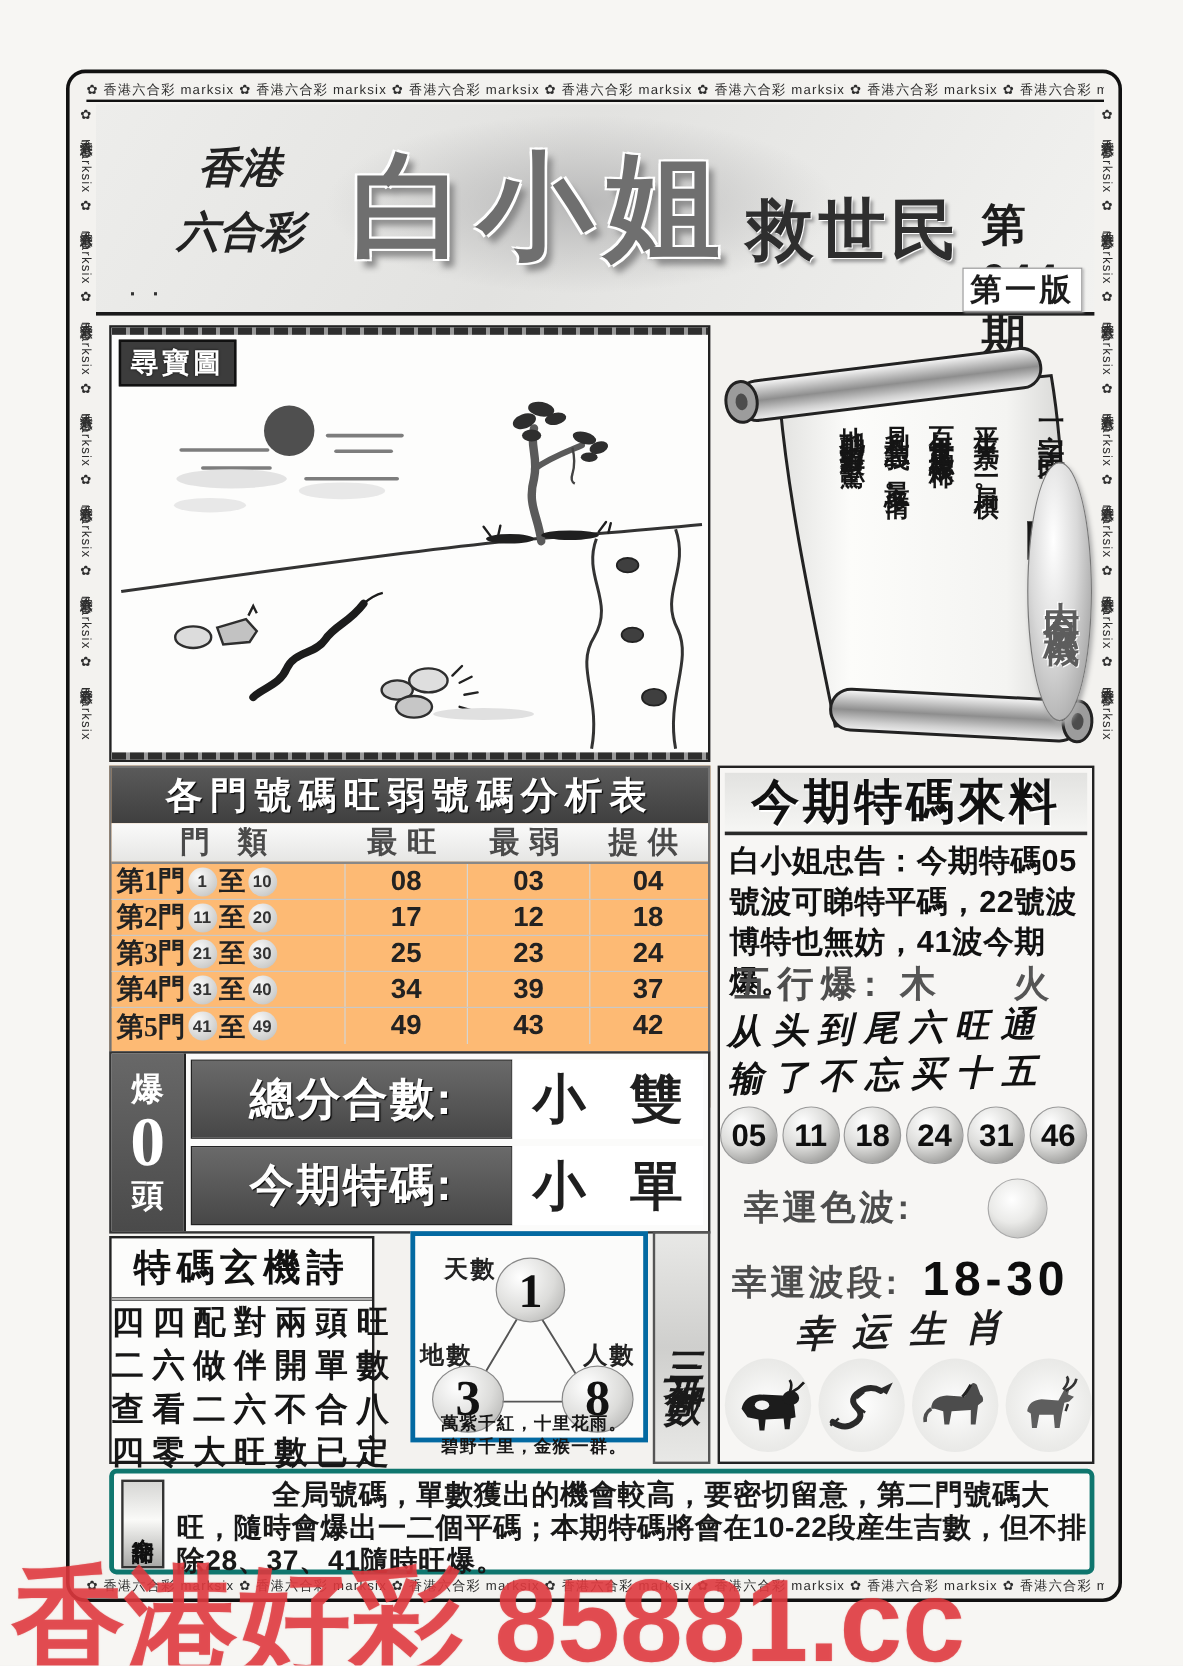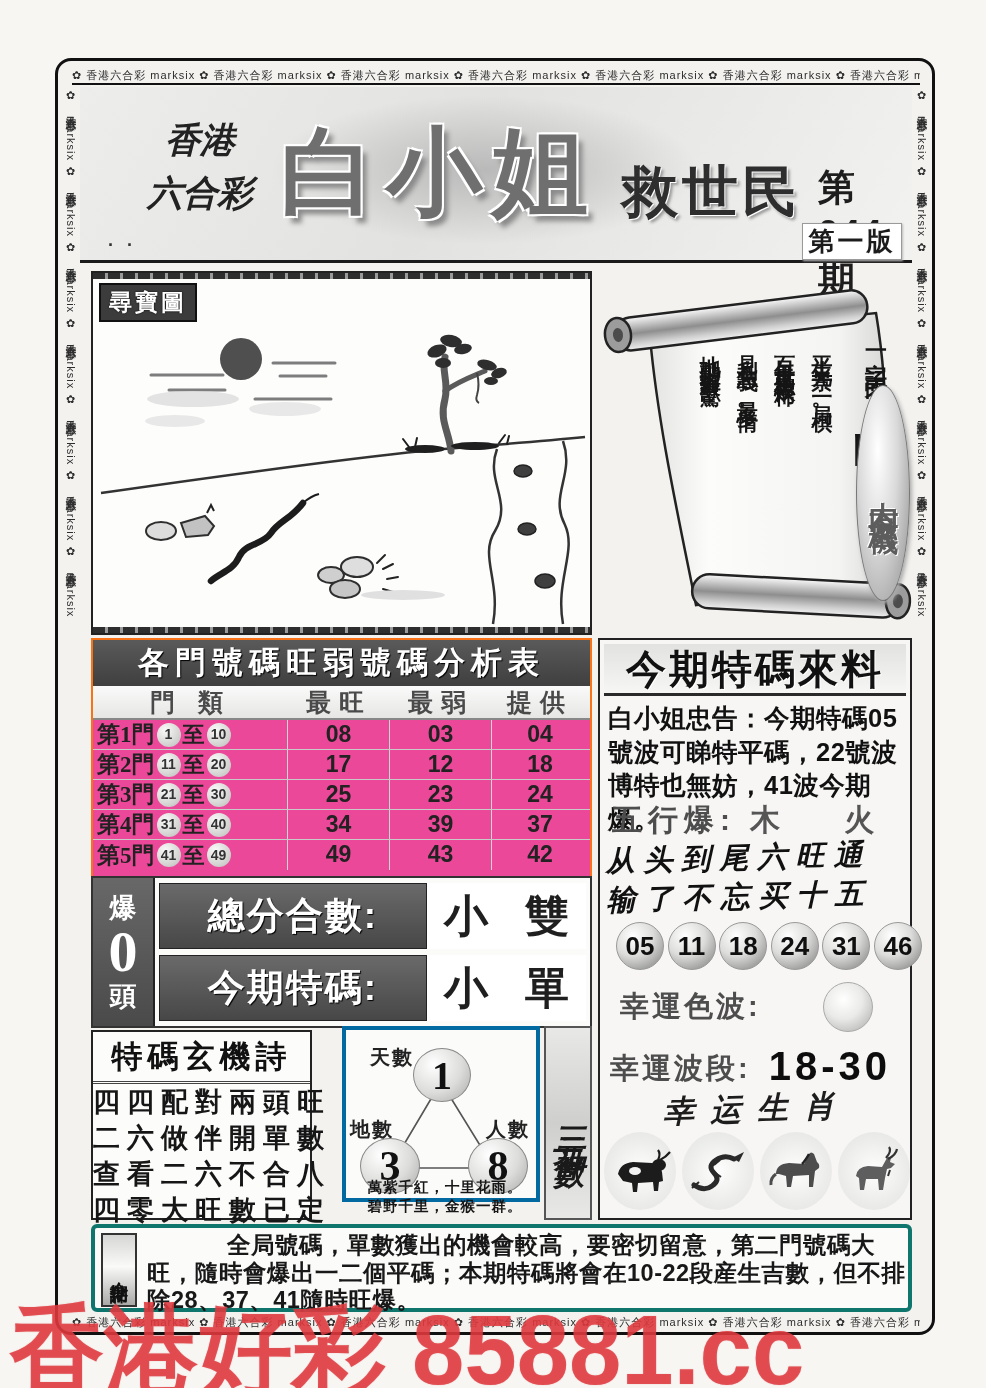--- a/index.html
+++ b/index.html
@@ -27,21 +27,21 @@
   .strip-right { left:854px; }
 
   
   .header { left:22px; top:26px; width:832px; height:176px; border-bottom:3px solid #1a1a1a;
             background:linear-gradient(120deg,#ededeb 0%,#e2e2e0 45%,#f2f2f0 100%); }
   .brand { left:40px; top:28px; width:160px; text-align:center;
            font-size:35px; font-weight:bold; font-style:italic; color:#222;
            font-family:"Liberation Serif", serif; line-height:1.5; }
   .title-glow { left:190px; top:8px; width:430px; height:150px; border-radius:50%;
                 background:radial-gradient(ellipse at center,#b9b9b9 0%,rgba(185,185,185,0) 70%); }
-  .page-title { left:200px; top:22px; font-size:96px; font-weight:900; letter-spacing:10px; color:#6f6f6f;
+  .page-title { left:212px; top:22px; font-size:96px; font-weight:900; letter-spacing:10px; color:#6f6f6f;
                 text-shadow:-2px -2px 0 #fff,2px -2px 0 #fff,-2px 2px 0 #fff,2px 2px 0 #fff,6px 7px 5px #8a8a8a; }
   .subtitle { left:542px; top:68px; font-size:56px; font-weight:900; color:#2e2e2e;
               font-family:"Liberation Serif", serif;
               text-shadow:1px 1px 0 #fff,3px 3px 3px #9a9a9a; letter-spacing:4px; }
   .issue { left:738px; top:76px; font-size:37px; font-weight:900; color:#1d1d1d; letter-spacing:1px; }
   .edition { left:722px; top:136px; width:100px; height:37px; background:#fff; border:1px solid #9a9a9a;
              font-size:26px; font-weight:900; text-align:center; line-height:35px; letter-spacing:3px;
              box-shadow:1px 1px 2px #bbb; }
   .header-dots { left:28px; top:148px; font-size:18px; font-weight:bold; color:#333; letter-spacing:4px; }
 
@@ -65,21 +65,21 @@
   .scroll-heading { font-size:22px; letter-spacing:6px; }
   .scroll-big-char { font-size:48px; letter-spacing:0; margin-top:14px; display:inline-block; }
   .mystery-badge { left:258px; top:112px; width:54px; height:216px; border-radius:50%;
                    background:radial-gradient(ellipse at 40% 30%,#ffffff 0%,#d9d9d9 45%,#8f8f8f 100%);
                    border:1px solid #777; box-shadow:2px 3px 4px #aaa;
                    display:flex; align-items:center; justify-content:center; }
   .mystery-badge span { writing-mode:vertical-rl; font-size:30px; font-weight:900; color:#5d5d5d;
                         letter-spacing:8px; text-shadow:1px 1px 0 #fff,-1px -1px 0 #fff; }
 
   
-  .table-panel { left:33px; top:577px; width:501px; height:285px; border:2px solid #f97316; background:#ec4899; }
+  .table-panel { left:33px; top:577px; width:501px; height:285px; border:2px solid #737373; background:#fdba74; }
   .table-title { height:46px; background:linear-gradient(180deg,#5a5a5a,#3f3f3f); color:#fff;
                  font-size:31px; font-weight:900; text-align:center; line-height:46px; letter-spacing:6px;
                  text-shadow:1px 1px 1px #000; }
   .table-head { display:grid; grid-template-columns:195px 102px 102px 96px; height:34px;
                 border-bottom:2px solid #888; background:linear-gradient(180deg,#fafafa,#e6e6e4); }
   .table-head span { font-size:25px; font-weight:900; color:#4a4a4a; text-align:center; line-height:32px; letter-spacing:8px; }
   .t-row { display:grid; grid-template-columns:195px 102px 102px 96px; height:30px; border-bottom:1px solid #c9c9c7; }
   .t-row:last-child { border-bottom:none; }
   .t-row .cell { font-size:23px; font-weight:900; text-align:center; line-height:29px; color:#222;
                  border-right:1px solid #d5d5d3; }
@@ -140,21 +140,21 @@
                    border-bottom:3px solid #2a2a2a;
                    font-size:40px; font-weight:900; color:#111; text-align:center; line-height:50px;
                    letter-spacing:3px; text-shadow:1px 1px 0 #fff; }
   .advice { left:8px; top:62px; width:296px; font-size:25.5px; font-weight:900; line-height:1.32;
             color:#111; letter-spacing:0.5px; }
   .wuxing { left:12px; top:160px; width:290px; font-size:30px; font-weight:900; color:#4d4d4d; letter-spacing:6px; }
   .wuxing .val { margin-left:14px; word-spacing:44px; color:#555; }
   .handwriting { left:6px; top:198px; width:300px; font-family:"Liberation Serif", serif; font-style:italic;
                  font-size:29px; font-weight:bold; color:#111; letter-spacing:9px; line-height:1.35;
                  transform:rotate(-1.5deg); white-space:nowrap; }
-  .balls-row { left:16px; top:282px; width:306px; display:flex; justify-content:space-between; }
+  .balls-row { left:0; top:282px; width:306px; display:flex; justify-content:space-between; }
   .ball { width:48px; height:48px; border-radius:50%;
           background:radial-gradient(circle at 35% 28%,#ffffff,#dcdcda 45%,#8f8f8d 88%,#b5b5b3);
           border:1px solid #999; display:flex; align-items:center; justify-content:center;
           font-size:26px; font-weight:900; color:#0f0f0f; }
   .lucky-wave { left:20px; top:342px; width:296px; display:flex; align-items:center; }
   .lucky-wave .lbl { font-size:29px; font-weight:900; color:#4d4d4d; letter-spacing:3px; }
   .wave-ball { width:50px; height:50px; border-radius:50%; margin-left:62px;
                background:radial-gradient(circle at 40% 35%,#ffffff,#eaeae8 45%,#a9a9a7);
                border:1px solid #aaa; }
   .lucky-range { left:10px; top:404px; width:296px; display:flex; align-items:flex-end; }

